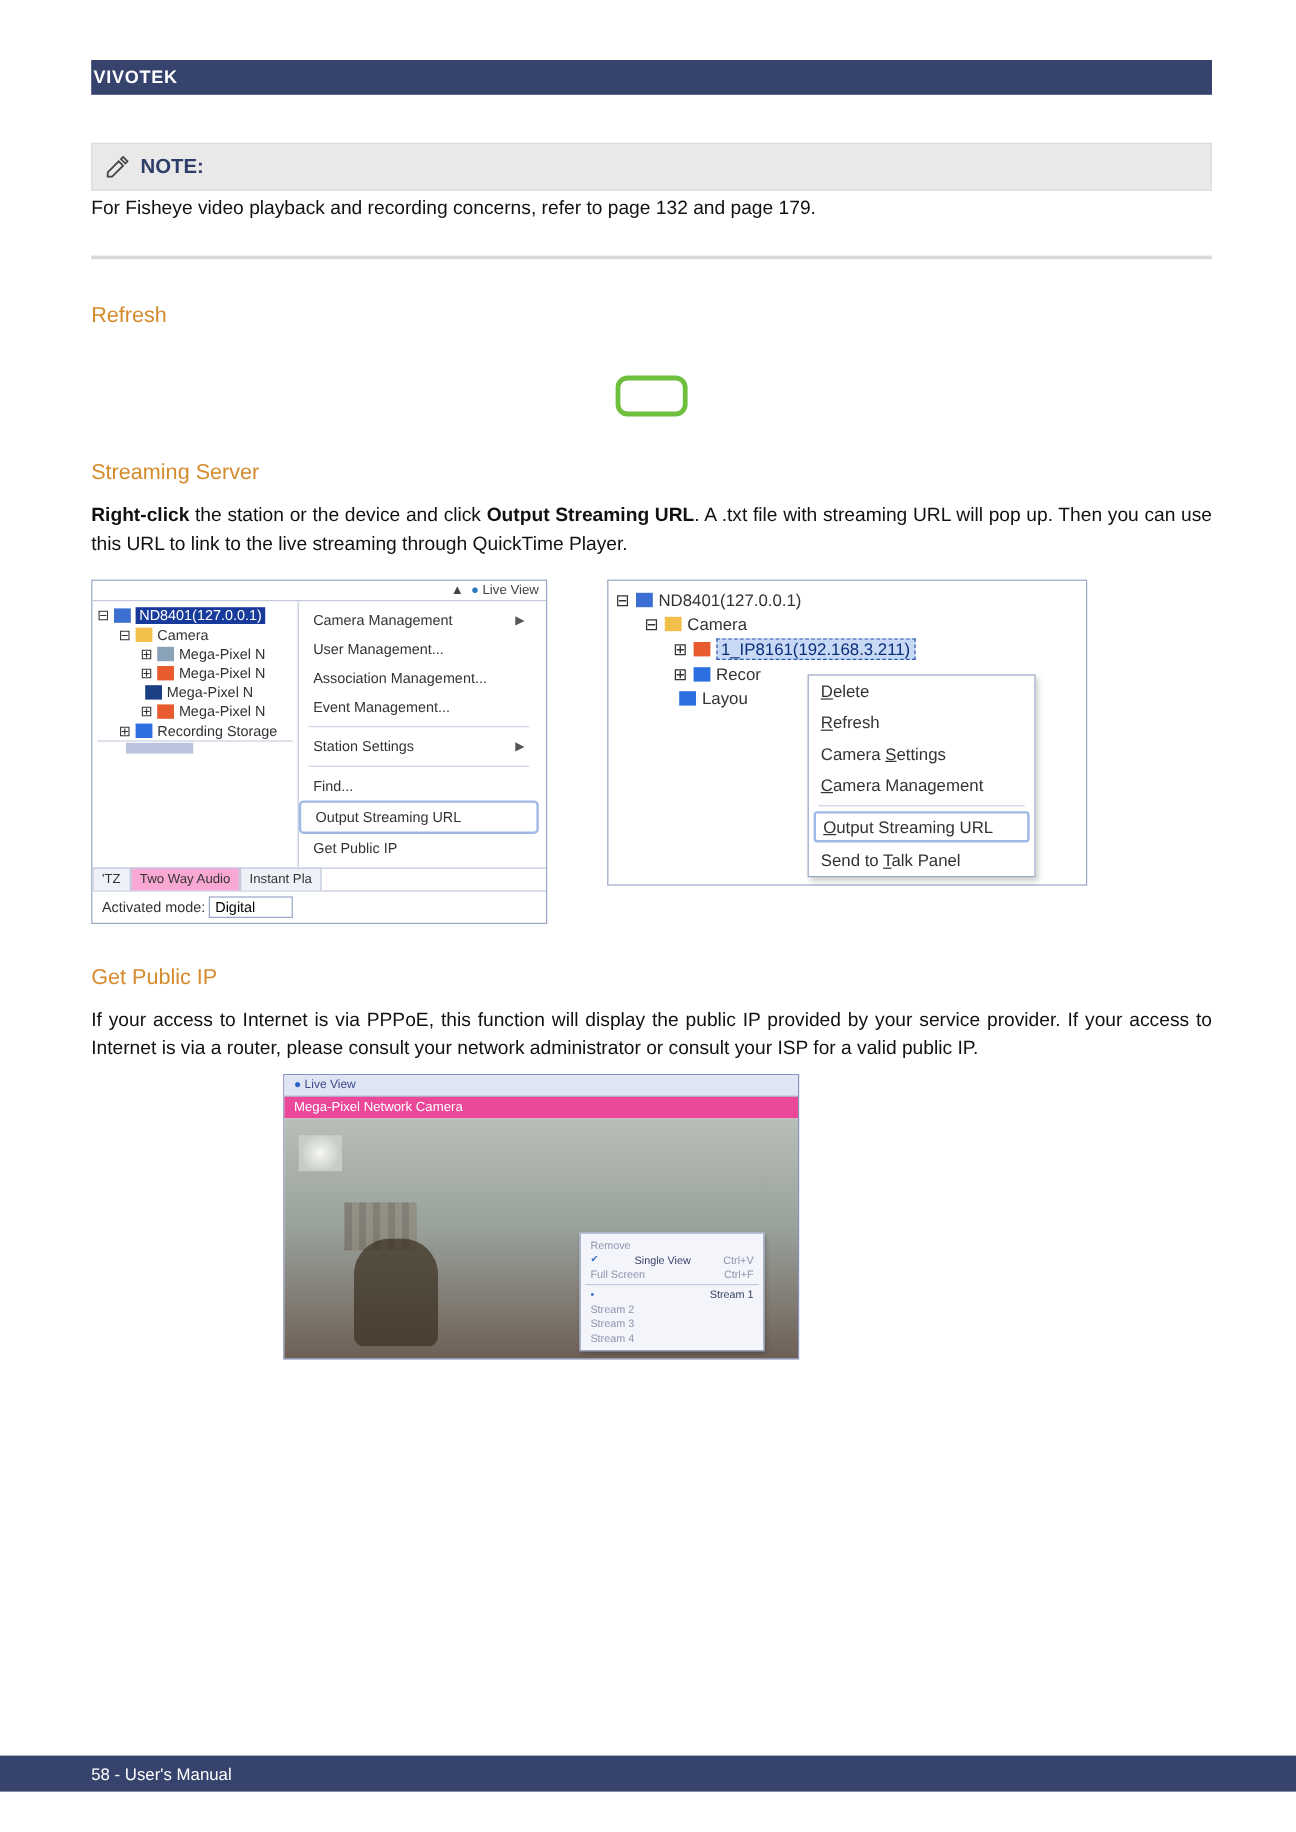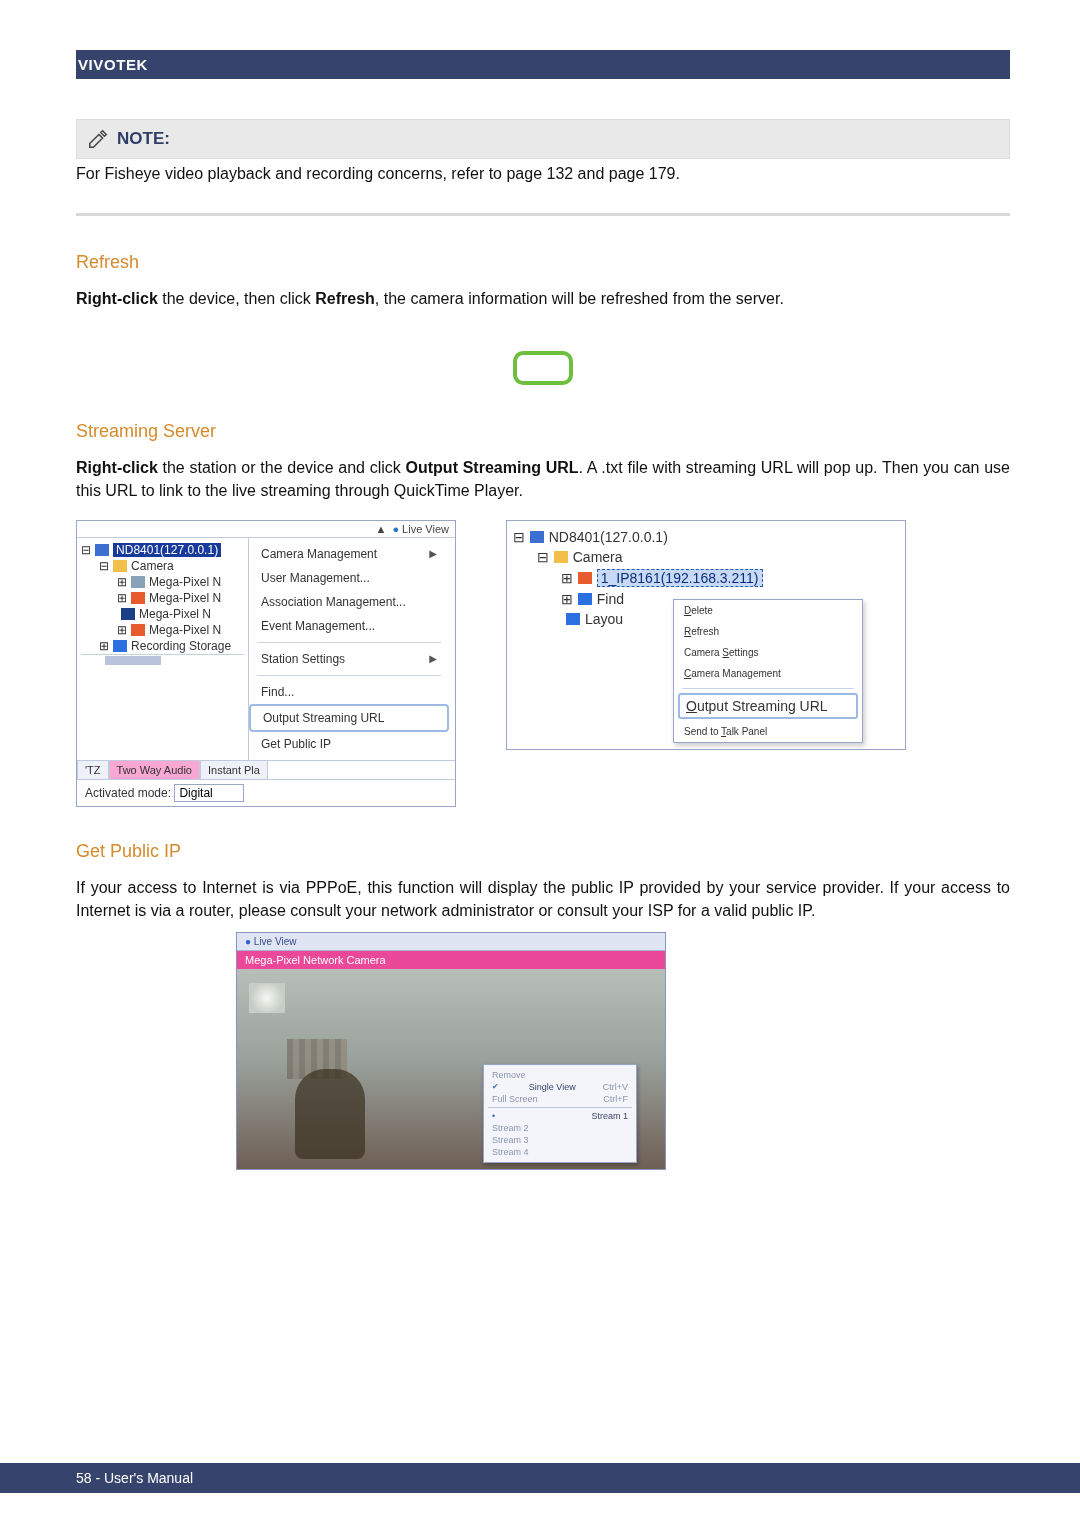--- a/index.html
+++ b/index.html
@@ -56,21 +56,21 @@
   .tab { border:1px solid #c2c9dc; border-bottom:none; padding:3px 7px; background:#eef1f7; margin-top:-1px;}
   .tab.sel2 { background:#f9a8d4;}
   .mode-row { padding:4px 8px; border-top:1px solid #c2c9dc; font-size:12px;}
   .mode-row input { border:1px solid #9aa6c6; font-size:12px; width:70px; padding:1px 4px;}
 
   
   .win-right { width:400px; min-height:220px; padding:6px 6px 6px 6px; font-size:14px;}
   .r-tree-node { display:flex; align-items:center; gap:5px; padding:2px 0; font-size:14px; white-space:nowrap;}
   .sel-b { border:1px dashed #2a5ab0; background:#c8d9f5; padding:0 3px; color:#0a2e7a;}
   .r-menu { border:1px solid #9aa6c6; background:#fff; width:190px; margin-left:160px; margin-top:-30px; box-shadow:2px 3px 5px rgba(0,0,0,0.2);}
-  .r-menu .menu-item { font-size:10px; padding:5px 10px;text-align:right; }
+  .r-menu .menu-item { font-size:14px; padding:5px 10px;text-align:right; }
   .r-menu .menu-item u { text-decoration:underline; }
   .r-menu .boxed2 { border:2px solid #9fb9e5; border-radius:3px; margin:2px 4px; padding:3px 6px;}
 
   
   .live { width:430px; border:1px solid #8893c0; margin:10px 0 0 160px; font-size:10px; font-family:Tahoma,Arial,sans-serif;}
   .live-tab { background:#dfe5f3; border-bottom:1px solid #a7b2d4; padding:3px 8px; color:#3a4a8a;}
   .live-tab span::before { content:"● "; color:#2b60c9;}
   .live-title { background:#ec4899; color:#fff; padding:3px 8px; font-size:11px;}
   .live-body { position:relative; height:200px; background:linear-gradient(180deg,#b8beb8 0%, #9aa29c 45%, #6e5f55 100%);}
   .ceiling-light { position:absolute; left:12px; top:14px; width:36px; height:30px; background:radial-gradient(circle,#f6f7f2 0%, #c7cdc6 70%);}
@@ -98,23 +98,20 @@
     <svg width="22" height="22" viewBox="0 0 24 24">
         <path d="M3 17l10-10 4 4L7 21H3v-4zm12-12l2-2 4 4-2 2-4-4z" fill="none" stroke="#444" stroke-width="1.6"></path>
       </svg>
     <span class="note-title">NOTE:</span>
   </div>
   <p class="note-text">For Fisheye video playback and recording concerns, refer to page 132 and page 179.</p>
 
   <div class="grey-rule"></div>
 
   <div class="sec-title">Refresh</div>
-  <p class="body-p">
-    <b>Right-click</b><span> the device, then click </span><b>Refresh</b><span>, the camera information will be refreshed from the server.</span>
-  </p>
 
   <div class="green-box"></div>
 
   <div class="sec-title">Streaming Server</div>
   <p class="body-p just">
     <b>Right-click</b><span> the station or the device and click </span><b>Output Streaming URL</b><span>. A .txt file with streaming URL will pop up. Then you can use this URL to link to the live streaming through QuickTime Player.</span>
   </p>
 
   <div class="two-shots">
 
@@ -216,21 +213,21 @@
           <span>Camera</span>
         </div>
       <div class="r-tree-node" style="padding-left:48px;">
           <span>⊞</span>
           <span class="ico i-cam"></span>
           <span class="sel-b">1_IP8161(192.168.3.211)</span>
         </div>
       <div class="r-tree-node" style="padding-left:48px;">
           <span>⊞</span>
           <span class="ico i-store"></span>
-          <span>Find</span>
+          <span>Recor</span>
         </div>
       <div class="r-tree-node" style="padding-left:48px;">
           <span></span>
           <span class="ico i-store"></span>
           <span>Layou</span>
         </div>
 
       <div class="r-menu">
         <div class="menu-item">
             <span><u>D</u><span>elete</span></span>

